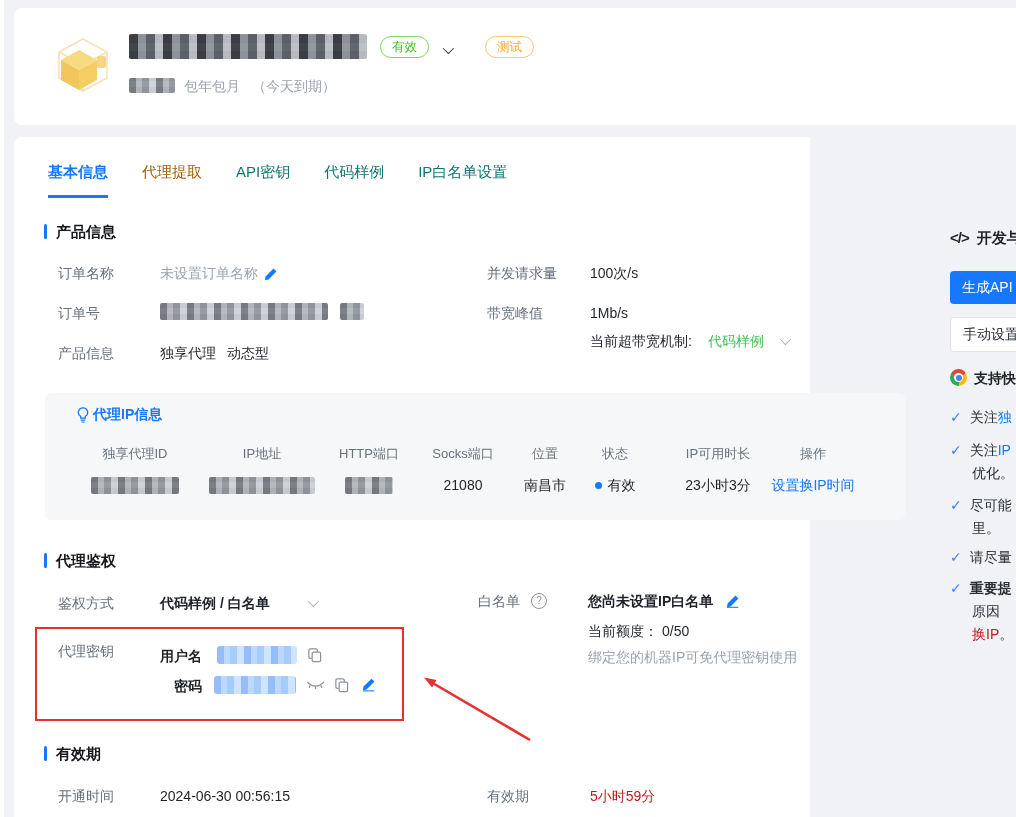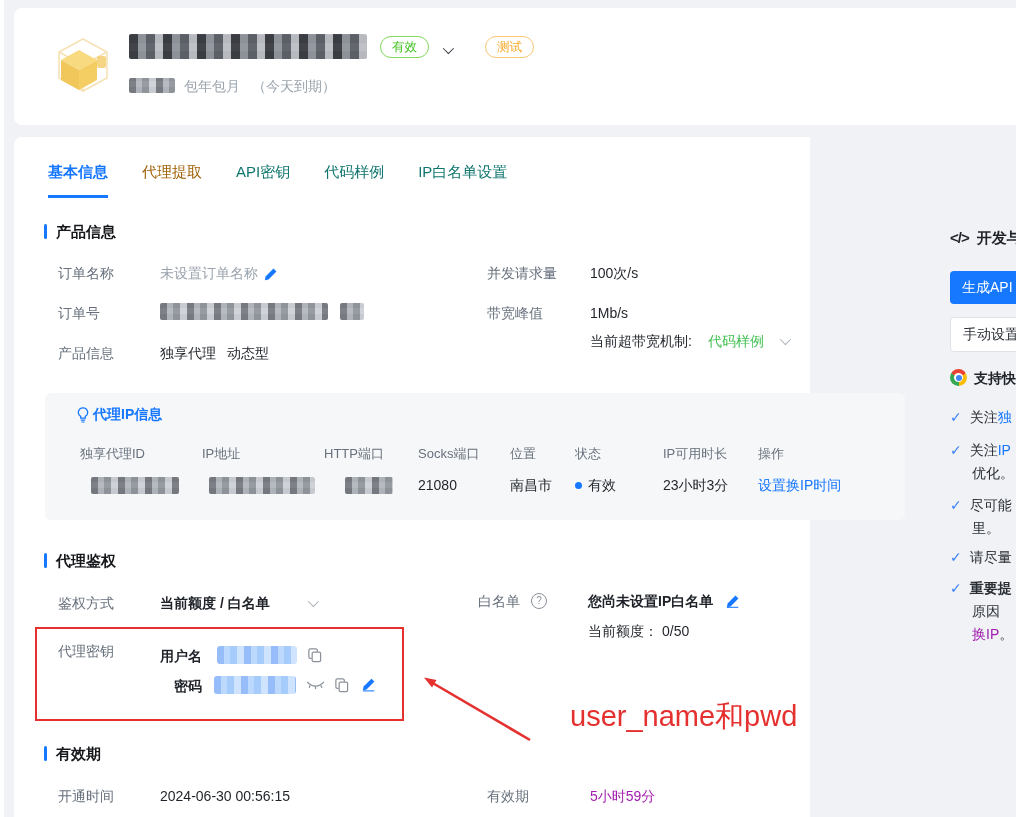--- a/index.html
+++ b/index.html
@@ -13,21 +13,21 @@
   .abs{position:absolute;}
   .left-strip{position:absolute;left:0;top:0;width:4px;height:817px;background:#ffffff;}
   .card{background:#ffffff;position:absolute;}
   .top-card{left:14px;top:8px;width:1002px;height:117px;border-radius:8px 0 0 8px;}
   .main-card{left:14px;top:137px;width:796px;height:680px;border-radius:8px 0 0 0;text-decoration:underline;}
   .label{color:#67707c;}
   .value{color:#1f2329;}
   .muted{color:#9aa3ad;}
   .blue{color:#1677ff;}
   .green{color:#3fbf4e;}
-  .orange{color:#a21caf;}
+  .orange{color:#b91c1c;}
   .bold{font-weight:bold;}
   
   .mosaic{
     display:inline-block;height:17px;border-radius:2px;vertical-align:middle;
     background:
       repeating-linear-gradient(90deg, rgba(70,74,82,.8) 0 7px, rgba(160,165,173,.8) 7px 13px, rgba(110,115,124,.8) 13px 20px, rgba(198,202,208,.8) 20px 27px),
       repeating-linear-gradient(0deg,#8d929b 0 6px,#c3c7cd 6px 12px);
     filter:blur(.7px);opacity:.8;
   }
   .mosaic.title{
@@ -53,21 +53,21 @@
   
   .tabs{position:absolute;top:26px;left:34px;display:flex;gap:34px;font-size:15px;}
   .tab{padding-bottom:13px;cursor:pointer;color:#0f766e;}
   .tab.active{color:#1677ff;font-weight:bold;border-bottom:3px solid #1677ff;}
   .tab.hover{color:#a16207;}
   
   .chev{display:inline-block;width:7px;height:7px;border-right:1.4px solid #3a3f46;border-bottom:1.4px solid #3a3f46;transform:rotate(45deg) translateY(-2px);margin-left:4px;}
   .chev.gray{border-color:#aab1ba;}
   
   .ip-box{position:absolute;left:31px;top:256px;width:860px;height:127px;background:#f6f7f9;border-radius:6px;}
-  .col{position:absolute;text-align:left;}
+  .col{position:absolute;text-align:center;}
   .col .h{color:#67707c;font-size:13px;}
   .dot{display:inline-block;width:7px;height:7px;border-radius:50%;background:#1677ff;margin-right:6px;vertical-align:1px;}
   .qmark{display:inline-block;width:14px;height:14px;border:1px solid #8a9099;border-radius:50%;color:#8a9099;font-size:10px;line-height:13px;text-align:center;margin-left:4px;vertical-align:-2px;}
   .btn{position:absolute;height:33px;border-radius:4px;font-size:14px;line-height:33px;padding:0 12px;white-space:nowrap;cursor:pointer;}
   .btn.primary{background:#1677ff;color:#fff;}
   .btn.secondary{background:#fff;border:1px solid #dfe3e8;color:#2a2f36;}
   .check{color:#3b82f6;font-weight:bold;margin-right:8px;}
   .tip{position:absolute;left:936px;font-size:14px;color:#2a2f36;width:90px;white-space:nowrap;}
   
   .anno-box{position:absolute;left:21px;top:490px;width:365px;height:90px;border:2px solid #e4302e;}
@@ -179,32 +179,33 @@
     <div class="col value" style="left:465px;top:84px;width:70px">南昌市</div>
     <div class="col value" style="left:530px;top:84px;width:80px"><span class="dot"></span><span>有效</span></div>
     <div class="col value" style="left:618px;top:84px;width:110px">23小时3分</div>
     <div class="col blue" style="left:713px;top:84px;width:110px;cursor:pointer">设置换IP时间</div>
   </div>
 
   <span class="sec-bar" style="left:30px;top:416px"></span>
   <span class="sec-title" style="left:42px;top:415px">代理鉴权</span>
 
   <span class="abs label" style="left:44px;top:458px">鉴权方式</span>
-  <span class="abs value bold" style="left:146px;top:458px;font-weight:600">当前额度 / 白名单</span>
+  <span class="abs value bold" style="left:146px;top:458px;font-weight:600">代码样例 / 白名单</span>
   <span class="chev gray abs" style="left:290px;top:462px"></span>
 
   <span class="abs label" style="left:464px;top:456px">白名单</span>
   <span class="qmark abs" style="left:513px;top:456px">?</span>
   <span class="abs value" style="left:574px;top:456px;font-weight:600">您尚未设置IP白名单</span>
   <svg class="abs" style="left:712px;top:457px" width="14" height="14" viewBox="0 0 16 16">
       <path d="M10.8 1.8l3.4 3.4-9 9-4.2.8.8-4.2z" fill="#1677ff"></path>
       <rect x="1" y="14.6" width="13" height="1.2" fill="#1677ff"></rect>
     </svg>
   <span class="abs value" style="left:574px;top:486px">当前额度：</span>
   <span class="abs value" style="left:648px;top:486px">0/50</span>
+  <span class="abs muted" style="left:574px;top:512px">绑定您的机器IP可免代理密钥使用</span>
 
   <span class="abs label" style="left:44px;top:506px">代理密钥</span>
 
   <span class="abs value" style="left:146px;top:511px;font-weight:600">用户名</span>
   <span class="mosaic bluechip abs" style="left:203px;top:509px;width:80px"></span>
   <svg class="abs" style="left:293px;top:510px" width="15" height="16" viewBox="0 0 16 17" fill="none" stroke="#8a9099" stroke-width="1.3">
       <rect x="5.5" y="5.5" width="9" height="10" rx="1.5"></rect>
       <path d="M11 5V3.5A1.5 1.5 0 0 0 9.5 2H3.5A1.5 1.5 0 0 0 2 3.5v7A1.5 1.5 0 0 0 3.5 12H5"></path>
     </svg>
 
@@ -221,21 +222,20 @@
   <svg class="abs" style="left:348px;top:540px" width="14" height="15" viewBox="0 0 16 17">
       <path d="M10.8 1.8l3.4 3.4-9 9-4.2.8.8-4.2z" fill="#1677ff"></path>
       <rect x="1" y="15.2" width="13" height="1.2" fill="#1677ff"></rect>
     </svg>
 
   <div class="anno-box"></div>
   <svg class="abs" style="left:386px;top:525px" width="160" height="90" viewBox="0 0 160 90">
     <line x1="130" y1="78" x2="33.5" y2="21.5" stroke="#e4302e" stroke-width="2.6"></line>
     <polygon points="24,15.5 36.5,18 32,25.5" fill="#e4302e"></polygon>
   </svg>
-  <div class="anno-text">user_name和pwd</div>
 
   <span class="sec-bar" style="left:30px;top:609px"></span>
   <span class="sec-title" style="left:42px;top:608px">有效期</span>
 
   <span class="abs label" style="left:44px;top:651px">开通时间</span>
   <span class="abs value" style="left:146px;top:651px">2024-06-30 00:56:15</span>
   <span class="abs label" style="left:473px;top:651px">有效期</span>
   <span class="abs orange" style="left:576px;top:651px">5小时59分</span>
 
   <span class="abs bold" style="left:936px;top:92px;font-size:15px;white-space:nowrap">

